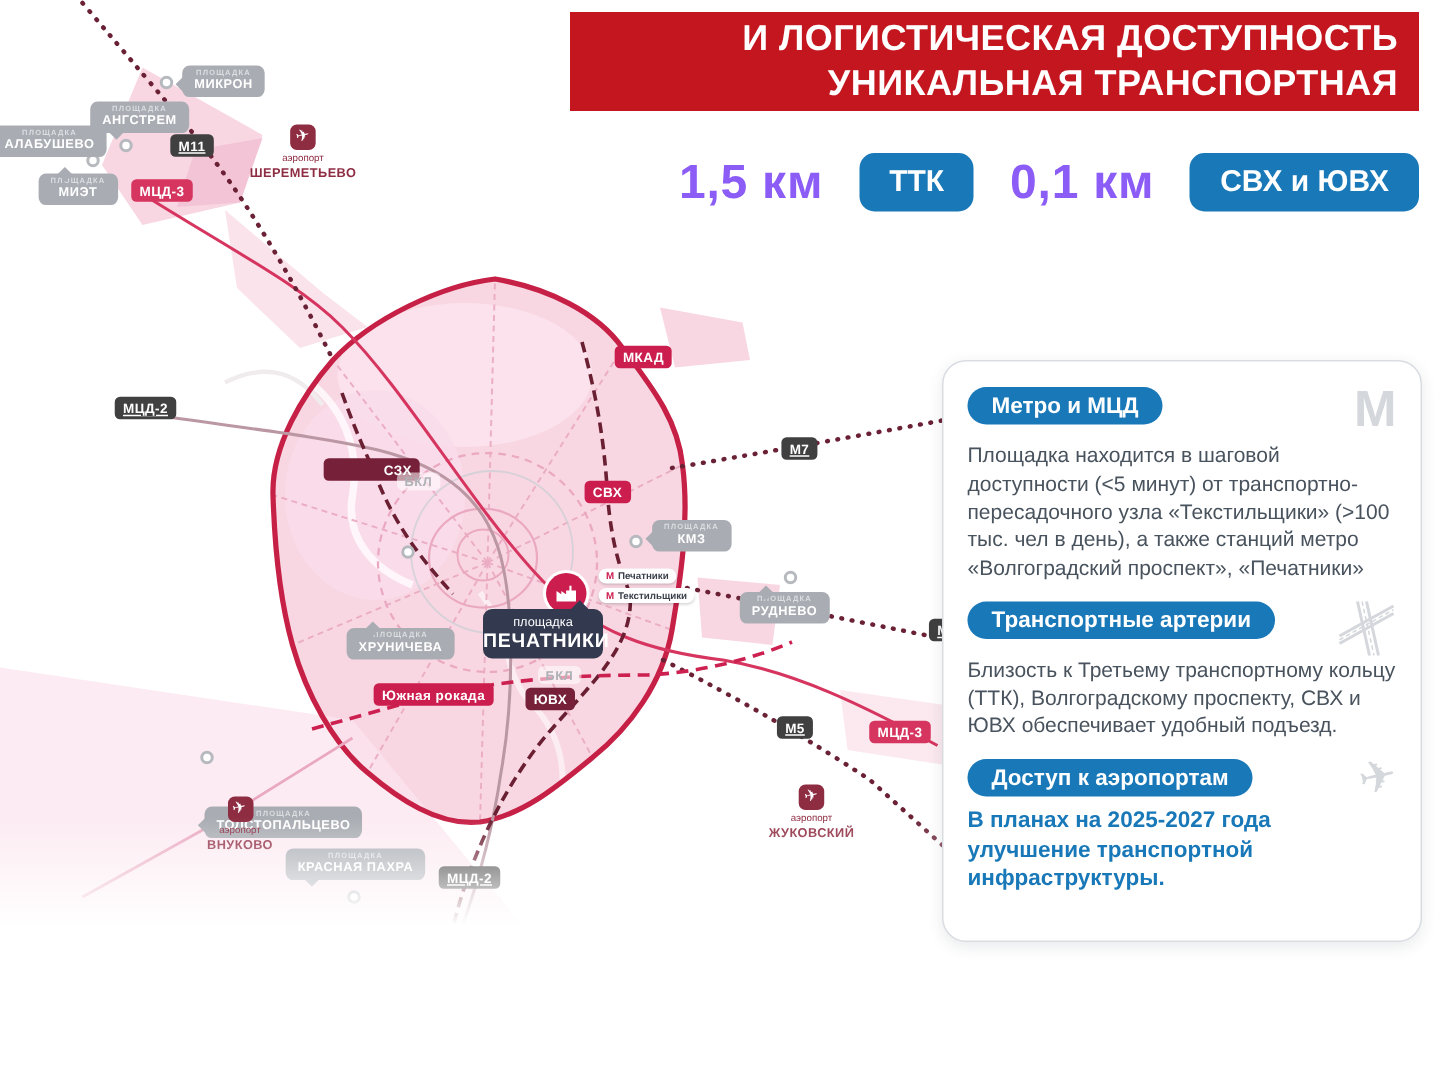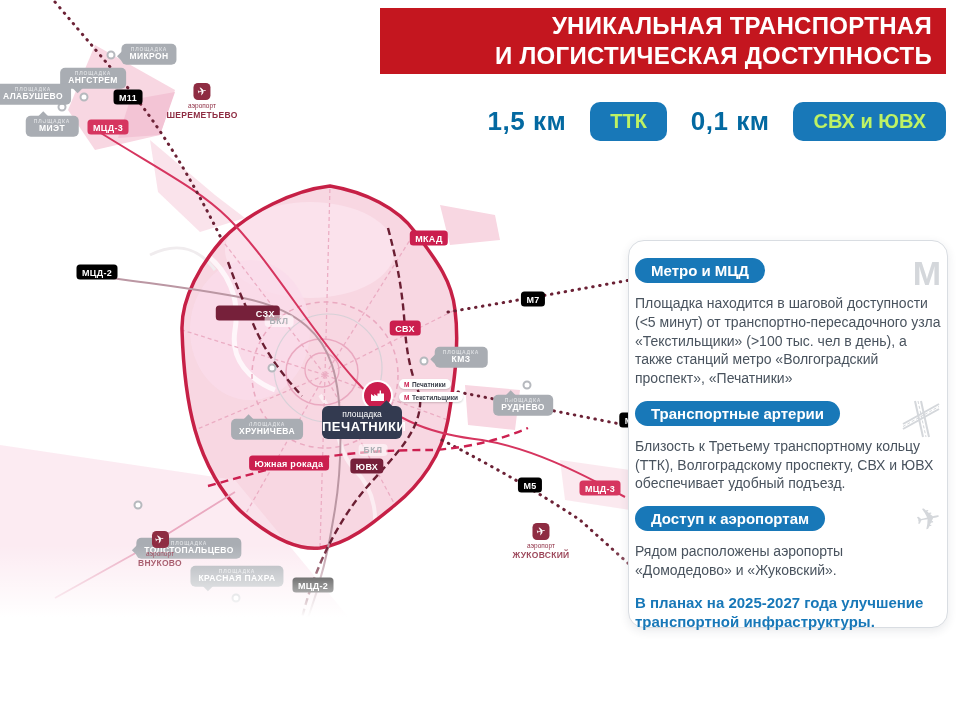--- a/index.html
+++ b/index.html
@@ -8,51 +8,51 @@
 
   
   .top-banner{position:absolute;left:380px;right:14px;top:8px;height:66px;background:#c4161f;
     color:#fff;display:flex;flex-direction:column;justify-content:center;align-items:flex-end;
     padding-right:14px;box-sizing:border-box;font-weight:bold;font-size:24px;line-height:1.25;
     letter-spacing:.3px;white-space:nowrap;}
 
   
   .stats-row{position:absolute;top:98px;left:400px;right:14px;height:46px;display:flex;
     justify-content:flex-end;align-items:center;gap:24px;}
-  .stat-value{color:#0369a1;font-size:26px;font-weight:bold;letter-spacing:.5px;}
-  .stat-badge{background:#1878b8;color:#bef264;font-size:20px;font-weight:bold;
+  .stat-value{color:#8b5cf6;font-size:32px;font-weight:bold;letter-spacing:.5px;}
+  .stat-badge{background:#1878b8;color:#ffffff;font-size:20px;font-weight:bold;
     padding:8px 20px;border-radius:10px;white-space:nowrap;}
 
   
   .metro-banner{position:absolute;top:155px;left:455px;right:14px;height:42px;background:#1878b8;
     border-radius:8px;color:#fff;font-size:19px;font-weight:bold;display:flex;align-items:center;
     justify-content:center;white-space:nowrap;}
 
   
   .info-card{position:absolute;left:628px;right:12px;top:240px;height:388px;background:#fff;
     border:1px solid #d9dde2;border-radius:16px;box-shadow:0 3px 10px rgba(40,50,70,.10);
-    padding:17px 6px;box-sizing:border-box;}
+    padding:17px 16px;box-sizing:border-box;}
   .sec-head{position:relative;height:28px;}
   .pill{display:inline-block;background:#1878b8;color:#fff;font-size:15px;font-weight:bold;
     padding:4px 16px;border-radius:14px;white-space:nowrap;}
   .sec-icon{position:absolute;right:0;top:-2px;color:#d4d7db;}
   .metro-glyph{font-size:34px;font-weight:bold;line-height:1;}
   .plane-glyph{font-size:30px;line-height:1;display:inline-block;transform:rotate(-12deg);}
   .sec-text{margin:8px 0 13px 0;color:#49535e;font-size:14px;line-height:1.34;}
   .card-footnote{margin-top:3px;color:#1878b8;font-size:15px;font-weight:bold;line-height:1.3;}
 
   
   .map-wrap{position:absolute;left:0;top:0;width:640px;height:650px;}
   .map-svg{position:absolute;left:0;top:0;}
   .map-fade{position:absolute;left:0;top:545px;width:640px;height:85px;
     background:linear-gradient(to bottom,rgba(255,255,255,0),#fff 85%);}
 
   .road-badge{position:absolute;transform:translate(-50%,-50%);color:#fff;font-size:9px;
     font-weight:bold;padding:2.5px 5.5px;border-radius:3.5px;white-space:nowrap;letter-spacing:.3px;}
-  .v-dark{background:#000000;}
+  .v-dark{background:#404040;text-decoration:underline;}
   .v-deep{background:#76203a;}
   .v-bright{background:#cb1e4e;}
   .v-pink{background:#d6355f;}
 
   .area-label{position:absolute;transform:translate(-50%,-50%);background:#a9adb3;color:#fff;
     border-radius:5px;padding:2.5px 8px;text-align:center;line-height:1.15;white-space:nowrap;}
   .area-label .cap{display:block;font-size:5px;letter-spacing:.8px;color:#dcdee1;font-weight:bold;}
   .area-label .nm{display:block;font-size:8.5px;font-weight:bold;letter-spacing:.4px;}
   .tail{position:absolute;width:7px;height:7px;background:#a9adb3;transform:rotate(45deg);}
   .t-left{left:-3px;top:9px;} .t-top{top:-3px;left:14px;} .t-bottom{bottom:-3px;left:14px;}
@@ -253,22 +253,22 @@
           <span>✈</span>
         </div>
       <span class="cap">аэропорт</span>
       <span class="nm">ЖУКОВСКИЙ</span>
     </div>
 
     <div class="map-fade"></div>
   </div>
 
   <div class="top-banner">
+    <span>И ЛОГИСТИЧЕСКАЯ ДОСТУПНОСТЬ</span>
     <span>УНИКАЛЬНАЯ ТРАНСПОРТНАЯ</span>
-    <span>И ЛОГИСТИЧЕСКАЯ ДОСТУПНОСТЬ</span>
   </div>
 
   <div class="stats-row">
     <span class="stat-value">1,5 км</span>
     <span class="stat-badge">ТТК</span>
     <span class="stat-value">0,1 км</span>
     <span class="stat-badge">СВХ и ЮВХ</span>
   </div>
 
 
@@ -301,19 +301,18 @@
         </span>
       </div>
       <p class="sec-text">Близость к Третьему транспортному кольцу (ТТК), Волгоградскому проспекту, СВХ и ЮВХ обеспечивает удобный подъезд.</p>
     </div>
 
     <div class="card-sec">
       <div class="sec-head">
         <span class="pill">Доступ к аэропортам</span>
         <span class="sec-icon plane-glyph">✈</span>
       </div>
-      <p class="sec-text">Рядом расположены аэропорты «Домодедово» и «Жуковский».</p>
     </div>
 
     <div class="card-footnote">В планах на 2025-2027 года улучшение транспортной инфраструктуры.</div>
   </div>
 
 </div>
 
 </body></html>

